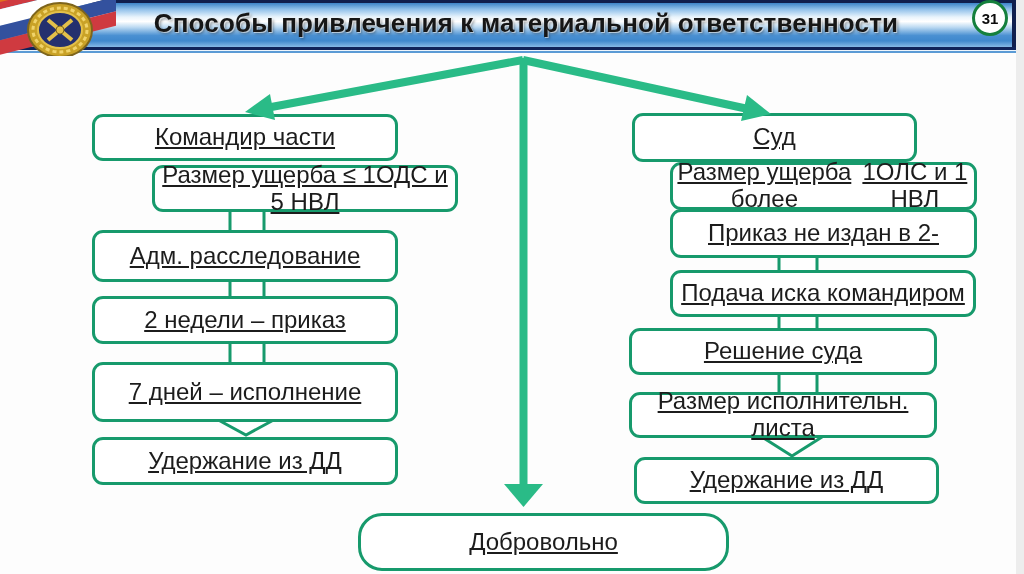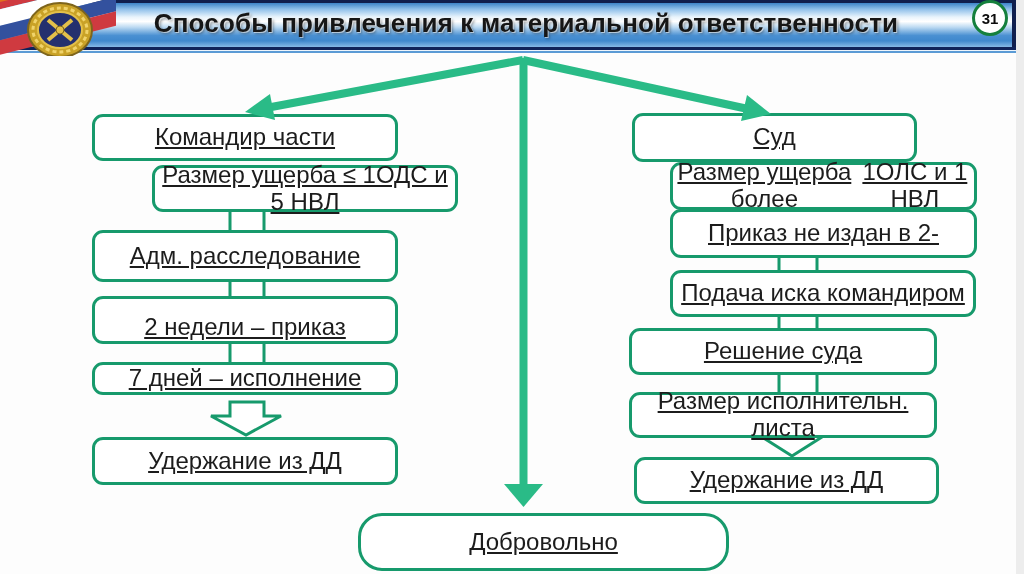--- a/index.html
+++ b/index.html
@@ -109,24 +109,24 @@
   <div class="node" style="left:92px; top:114px; width:306px; height:47px;">
     <span>Командир части</span>
   </div>
   <div class="node small" style="left:152px; top:165px; width:306px; height:47px; flex-direction:column;">
     <span>Размер ущерба ≤ 1ОДС и</span>
     <span>5 НВЛ</span>
   </div>
   <div class="node" style="left:92px; top:230px; width:306px; height:52px;">
     <span>Адм. расследование</span>
   </div>
-  <div class="node" style="left:92px; top:296px; width:306px; height:48px;align-items:flex-end;">
+  <div class="node" style="left:92px; top:296px; width:306px; height:48px;">
     <span>2 недели – приказ</span>
   </div>
-  <div class="node" style="left:92px; top:362px; width:306px; height:33px;">
+  <div class="node" style="left:92px; top:362px; width:306px; height:60px;">
     <span>7 дней – исполнение</span>
   </div>
   <div class="node" style="left:92px; top:437px; width:306px; height:48px;">
     <span>Удержание из ДД</span>
   </div>
 
   <div class="node" style="left:632px; top:113px; width:285px; height:49px;">
     <span>Суд</span>
   </div>
   <div class="node small" style="left:670px; top:162px; width:307px; height:48px; flex-direction:row;">

